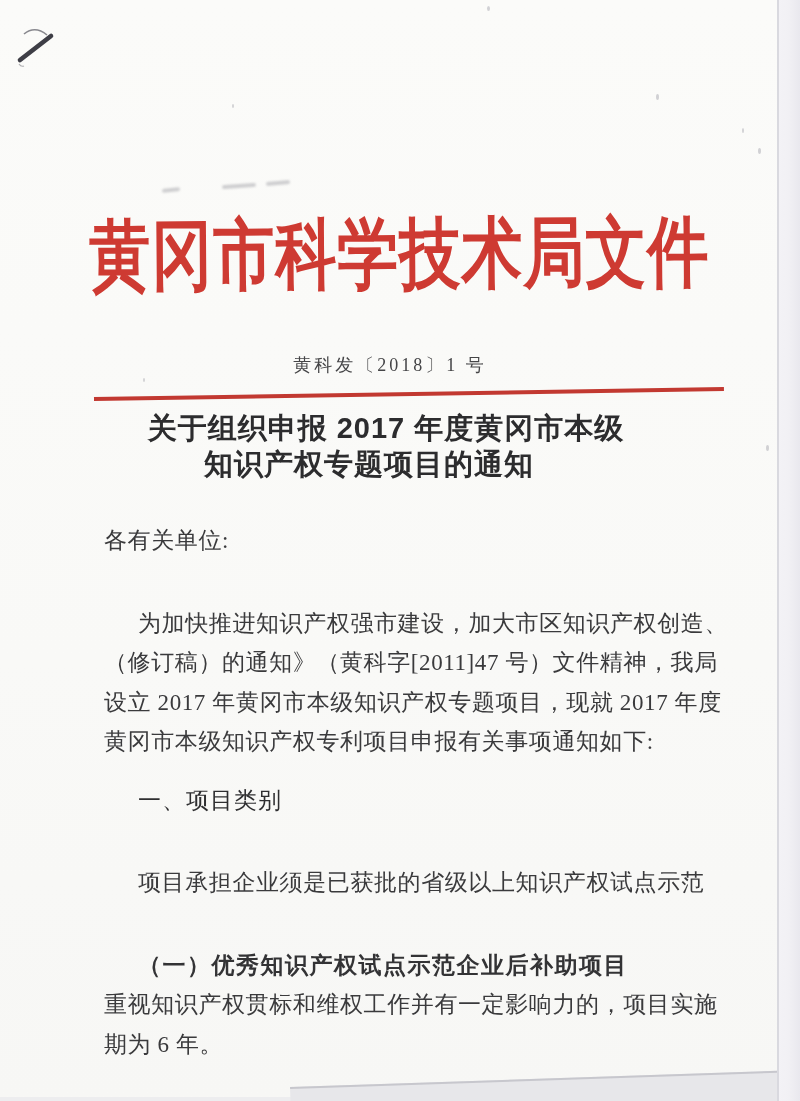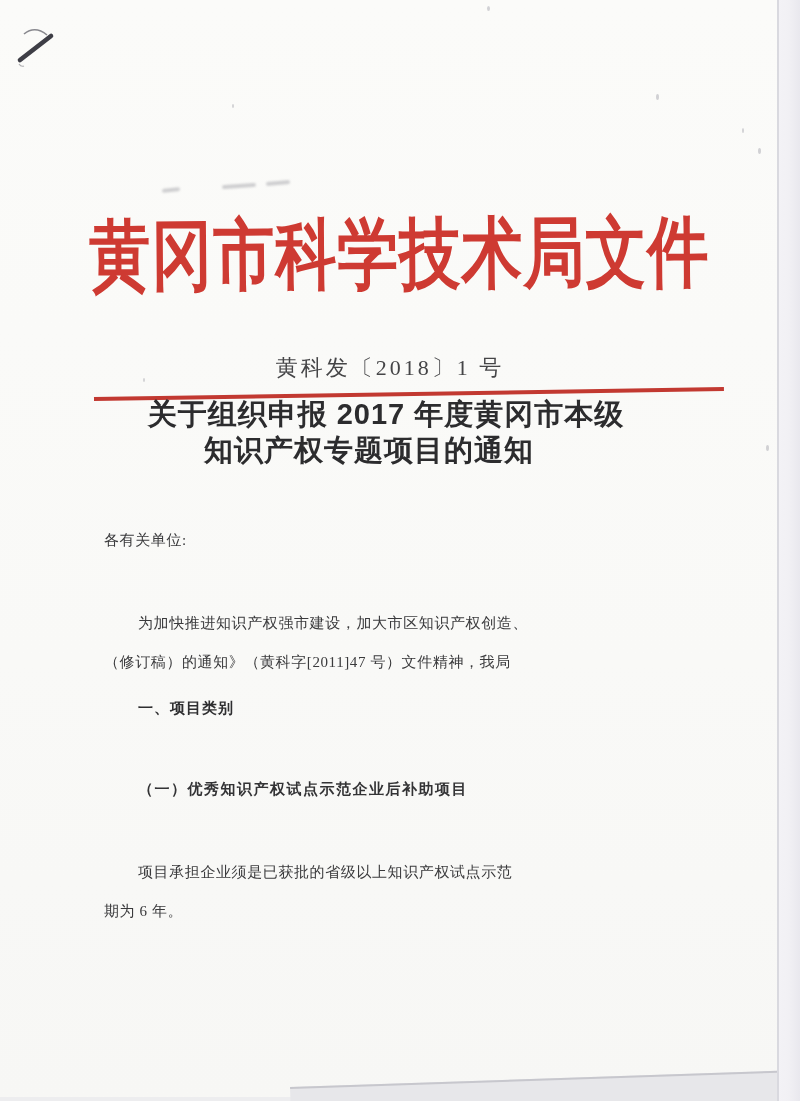--- a/index.html
+++ b/index.html
@@ -61,67 +61,67 @@
     transform: rotate(-0.4deg) scaleY(1.27);
     transform-origin: center top;
     white-space: nowrap;
   }
 
   .doc-number {
     position: absolute;
     top: 353px; left: 0;
     width: 780px;
     text-align: center;
-    font-size: 22px;
+    font-size: 18px;
     letter-spacing: 3px;
     color: #454547;
     white-space: nowrap;
   }
 
   .red-line {
     position: absolute;
     top: 397px; left: 94px;
     width: 630px; height: 4px;
     background: #c23931;
     transform: rotate(-0.9deg);
     transform-origin: left center;
   }
 
   .doc-title {
     position: absolute;
-    top: 396px; left: 0;
+    top: 410px; left: 0;
     width: 772px;
     text-align: center;
     font-family: "Liberation Sans", "DejaVu Sans", sans-serif;
     font-weight: bold;
     font-size: 29px;
     line-height: 36px;
     letter-spacing: 1px;
     color: #2c2c2e;
   }
   .doc-title .line2 { position: relative; left: -17px; display: block; }
   .doc-title .line1 { display: block; }
 
   .body-text {
     position: absolute;
     top: 521px; left: 104px;
     width: 618px;
-    font-size: 15px;
+    font-size: 23px;
     line-height: 39.5px;
     letter-spacing: 0.6px;
     color: #3a3a3c;
     white-space: nowrap;
   }
   .body-text .line { display: block; }
   .body-text .indent { padding-left: 34px; margin-top: 43px; }
   .body-text .h-section {
     font-family: "Liberation Sans", "DejaVu Sans", sans-serif;
-    font-weight: bold;
+    font-weight: normal;
     color: #2e2e30;
-    margin-top: 5px;
+    margin-top: 19px;
     letter-spacing: 1px;
   }
   .body-text .h-sub {
     font-weight: bold;
     color: #333335;
     letter-spacing: 1.5px;
   }
 </style>
 </head>
 <body>
@@ -153,23 +153,26 @@
 
   <div class="doc-title">
     <span class="line1">关于组织申报 2017 年度黄冈市本级</span>
     <span class="line2">知识产权专题项目的通知</span>
   </div>
 
   <div class="body-text">
     <span class="line">各有关单位:</span>
     <span class="line indent">为加快推进知识产权强市建设，加大市区知识产权创造、</span>
     <span class="line">（修订稿）的通知》（黄科字[2011]47 号）文件精神，我局</span>
+    <span class="line">设立 2017 年黄冈市本级知识产权专题项目，现就 2017 年度</span>
+    <span class="line">黄冈市本级知识产权专利项目申报有关事项通知如下:</span>
     <span class="line indent h-section">一、项目类别</span>
+    <span class="line indent">项目承担企业须是已获批的省级以上知识产权试点示范</span>
     <span class="line indent h-sub">（一）优秀知识产权试点示范企业后补助项目</span>
-    <span class="line indent">项目承担企业须是已获批的省级以上知识产权试点示范</span>
+    <span class="line">重视知识产权贯标和维权工作并有一定影响力的，项目实施</span>
     <span class="line">期为 6 年。</span>
   </div>
 
   <div class="edge-bottom-left"></div>
   <div class="edge-bottom"></div>
   <div class="edge-right"></div>
 
 </div>
 
 </body></html>

